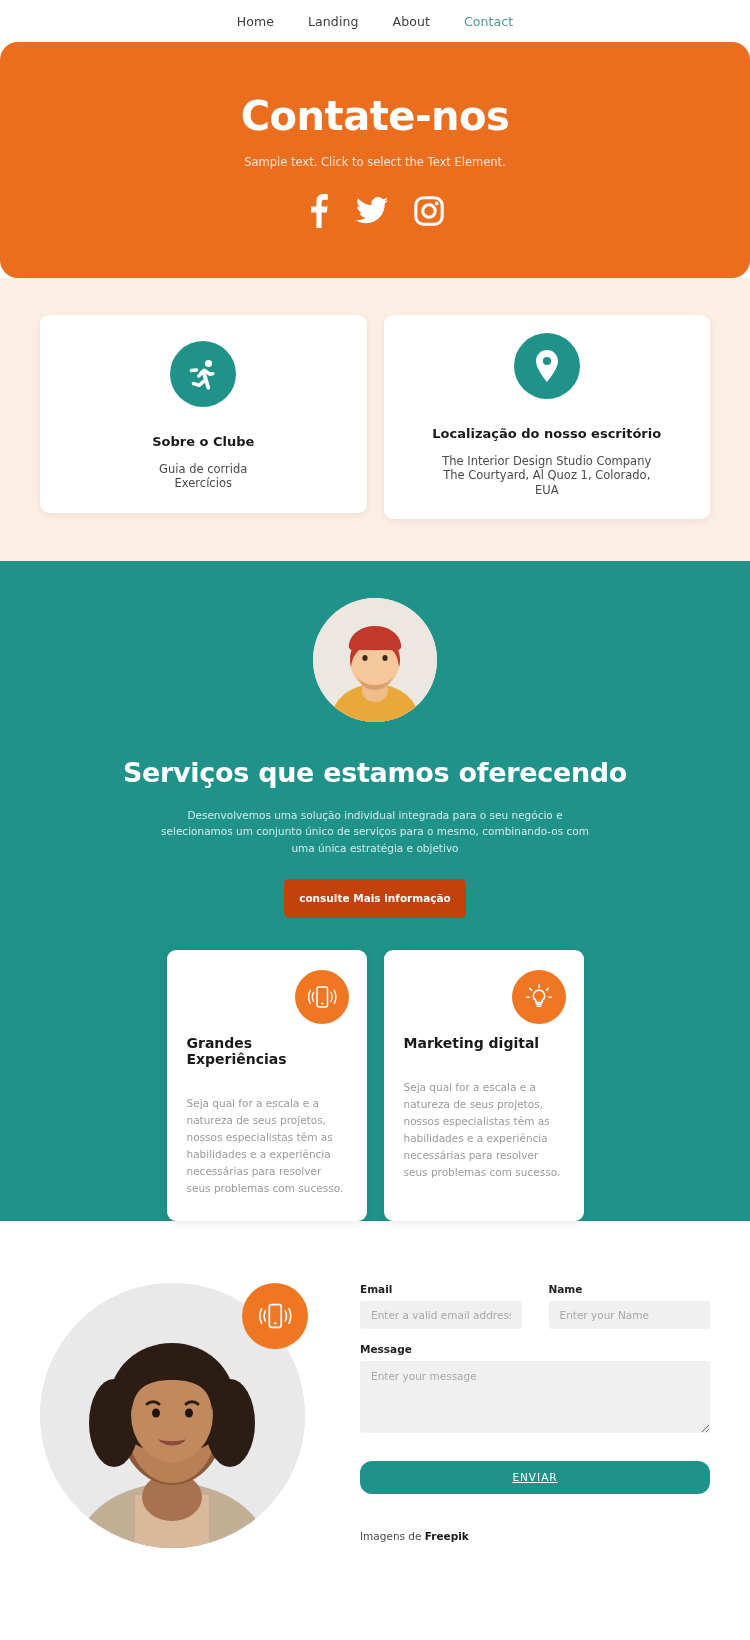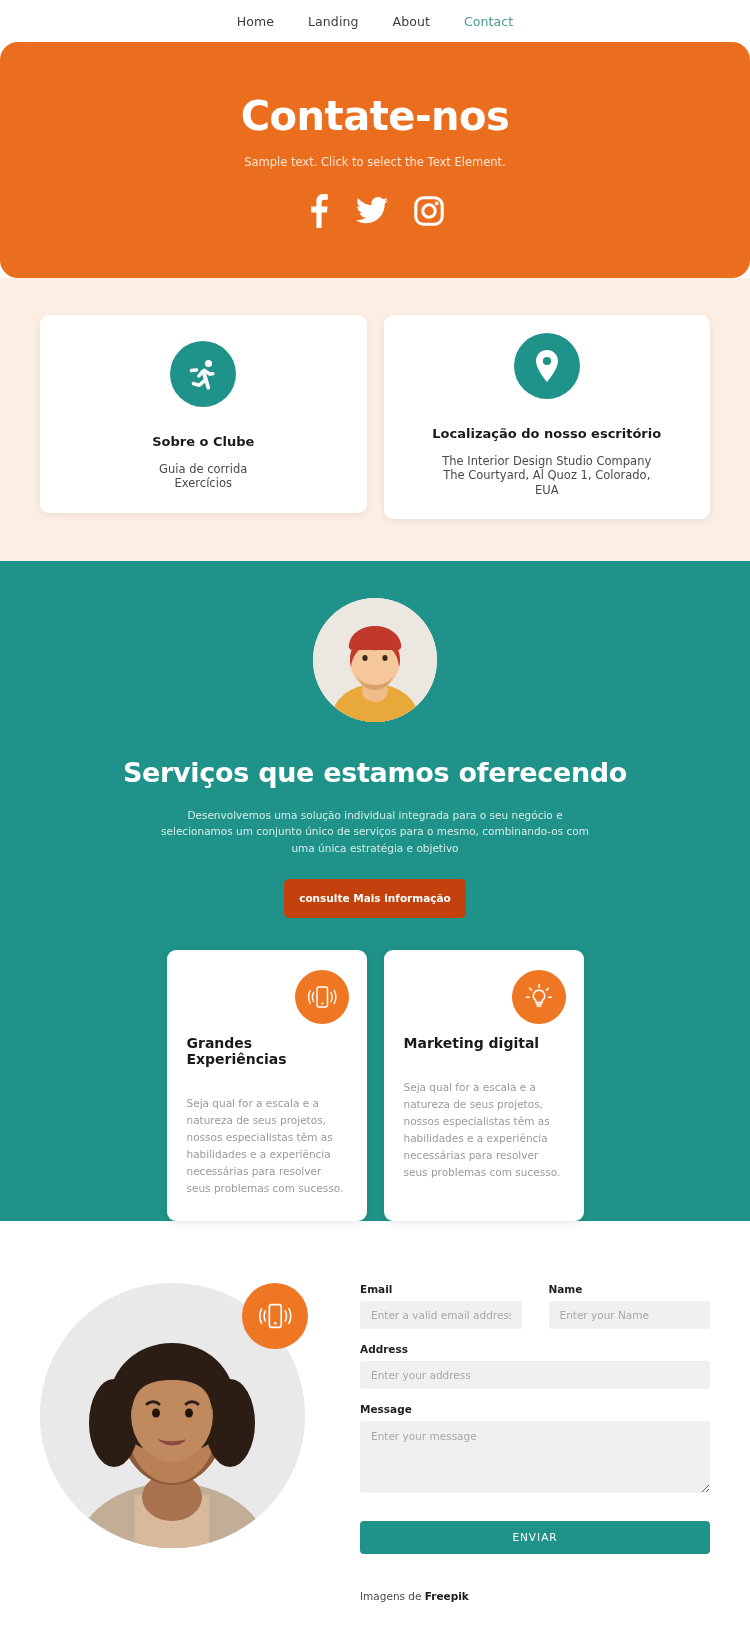--- a/index.html
+++ b/index.html
@@ -233,28 +233,29 @@
     color: #333333;
     padding: 9px 11px;
   }
   .field input { height: 28px; }
   .field input::placeholder, .field textarea::placeholder { color: #a8a8a8; }
   .field textarea { height: 72px; resize: vertical; }
   .submit-btn {
     width: 100%;
     height: 33px;
     border: none;
-    border-radius: 4px;
+    border-radius: 12px;
     background: #1f9389;
     color: #ffffff;
     font-family: "DejaVu Sans", sans-serif;
     font-size: 10.5px;
     letter-spacing: 1px;
     cursor: pointer;
     margin-top: 10px;
+    text-decoration: underline;
   }
   .credit {
     margin-top: 36px;
     font-size: 10.5px;
     color: #4a4a4a;
   }
   .credit b { color: #1a1a1a; margin-top: 19px; }
 </style>
 </head>
 <body>
@@ -406,24 +407,20 @@
       <div class="field">
         <label class="field-label">Email</label>
         <input type="text" placeholder="Enter a valid email address" style="">
       </div>
       <div class="field">
         <label class="field-label">Name</label>
         <input type="text" placeholder="Enter your Name" style="">
       </div>
     </div>
 
-    <div class="field">
-      <label class="field-label">Address</label>
-      <input type="text" placeholder="Enter your address" style="">
-    </div>
 
     <div class="field">
       <label class="field-label">Message</label>
       <textarea placeholder="Enter your message" style=""></textarea>
     </div>
 
     <button class="submit-btn">ENVIAR</button>
 
     <div class="credit"><span>Imagens de </span><b>Freepik</b></div>
   </div>

